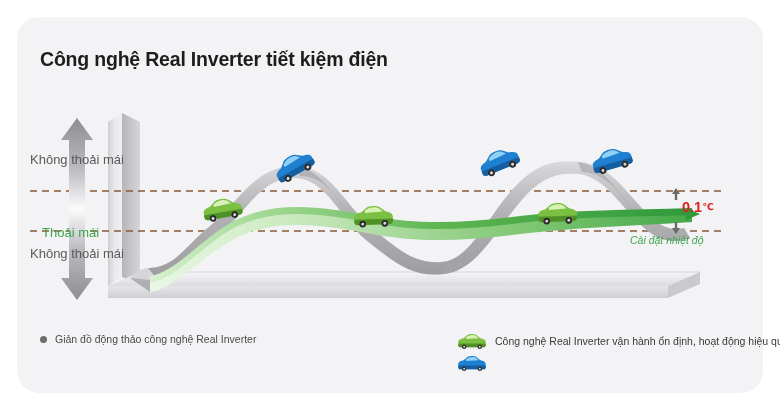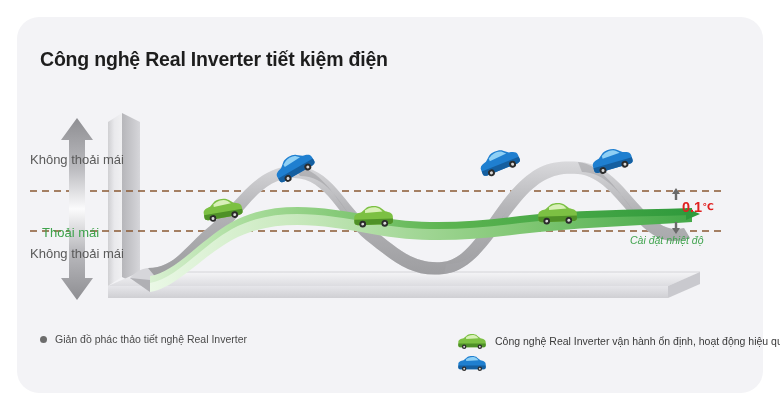--- a/index.html
+++ b/index.html
@@ -353,21 +353,21 @@
   <div class="axis-label mid">Thoải mái</div>
   <div class="axis-label bot">Không thoải mái</div>
 
   <div id="delta-value">
     <span>0.1</span><span id="delta-unit">℃</span>
   </div>
   <div id="setpoint-label">Cài đặt nhiệt độ</div>
 
   <div id="footnote">
     <span class="dot"></span>
-    <span class="txt">Giản đồ phác thảo tiết nghệ Real Inverter</span>
+    <span class="txt">Giản đồ động thảo công nghệ Real Inverter</span>
   </div>
 
   <div id="legend">
 
     <div class="legend-row">
       <svg class="car-ico" viewBox="0 0 46 22" xmlns="http://www.w3.org/2000/svg">
         <path d="M2,12 C 2,8 6,7 10,6 L 16,1 C 20,-1 28,-1 31,2 L 36,6 C 40,7 44,8 44,12 L 44,17 C 44,19 42,20 40,20 L 6,20 C 4,20 2,19 2,17 Z" fill="#7cc043"></path>
         <path d="M14,4 L 18,2 C 22,0.5 27,0.5 30,3 L 33,6 L 14,7 Z" fill="#d9f0b8"></path>
         <path d="M2,14 L 44,14 L 44,17 C 44,19 42,20 40,20 L 6,20 C 4,20 2,19 2,17 Z" fill="#4f9128"></path>
         <circle cx="11" cy="19" r="3.4" fill="#2b2b2b"></circle>

